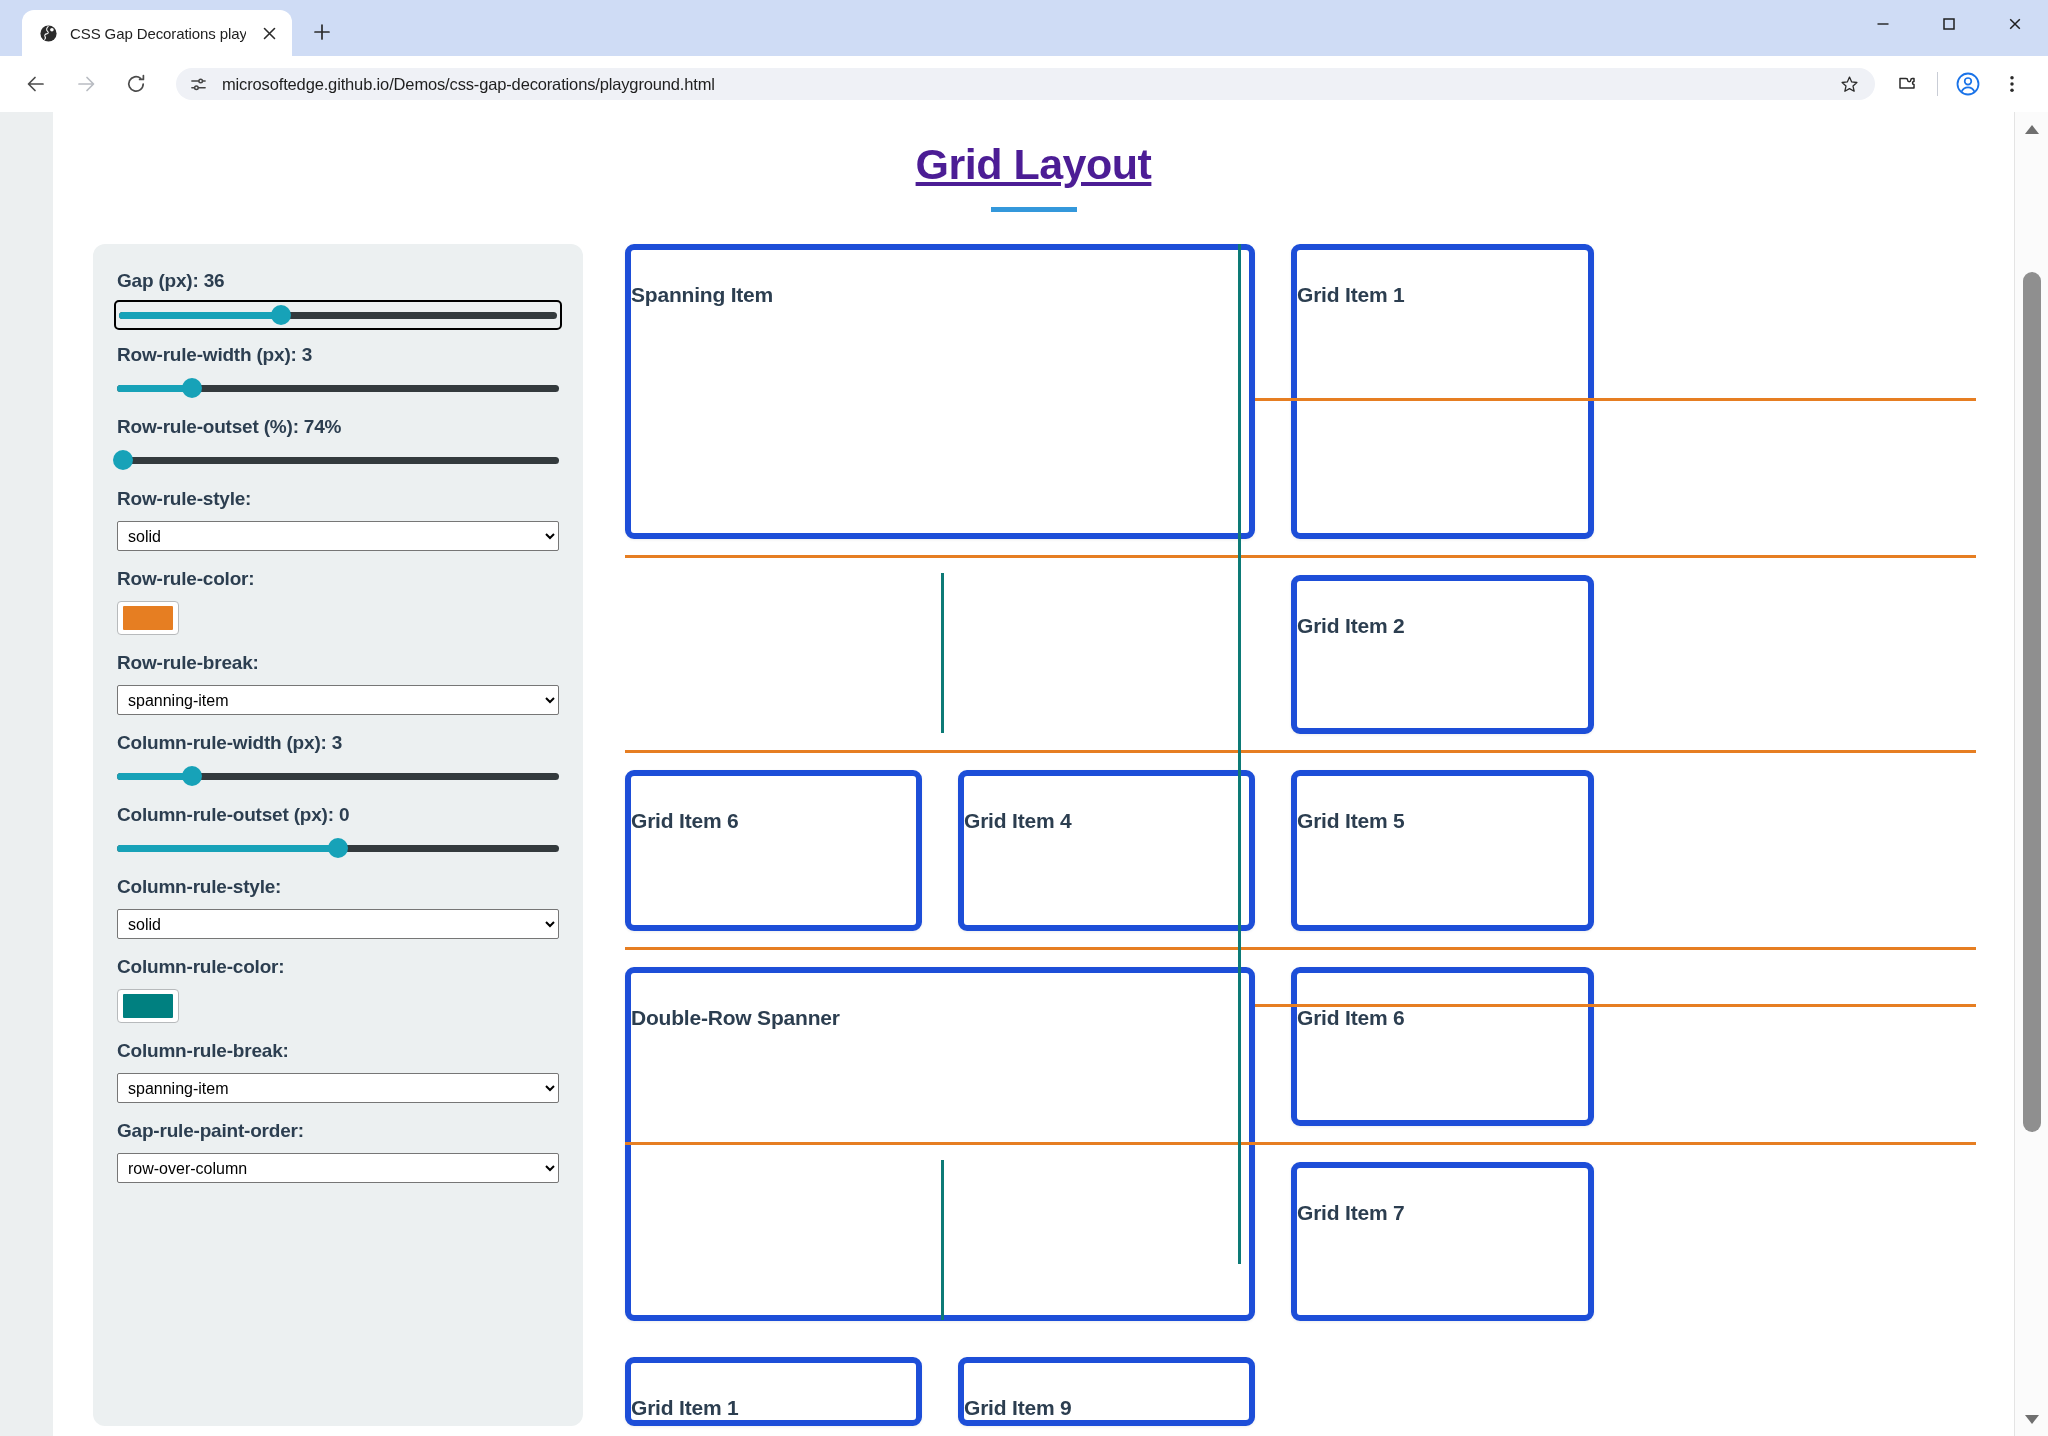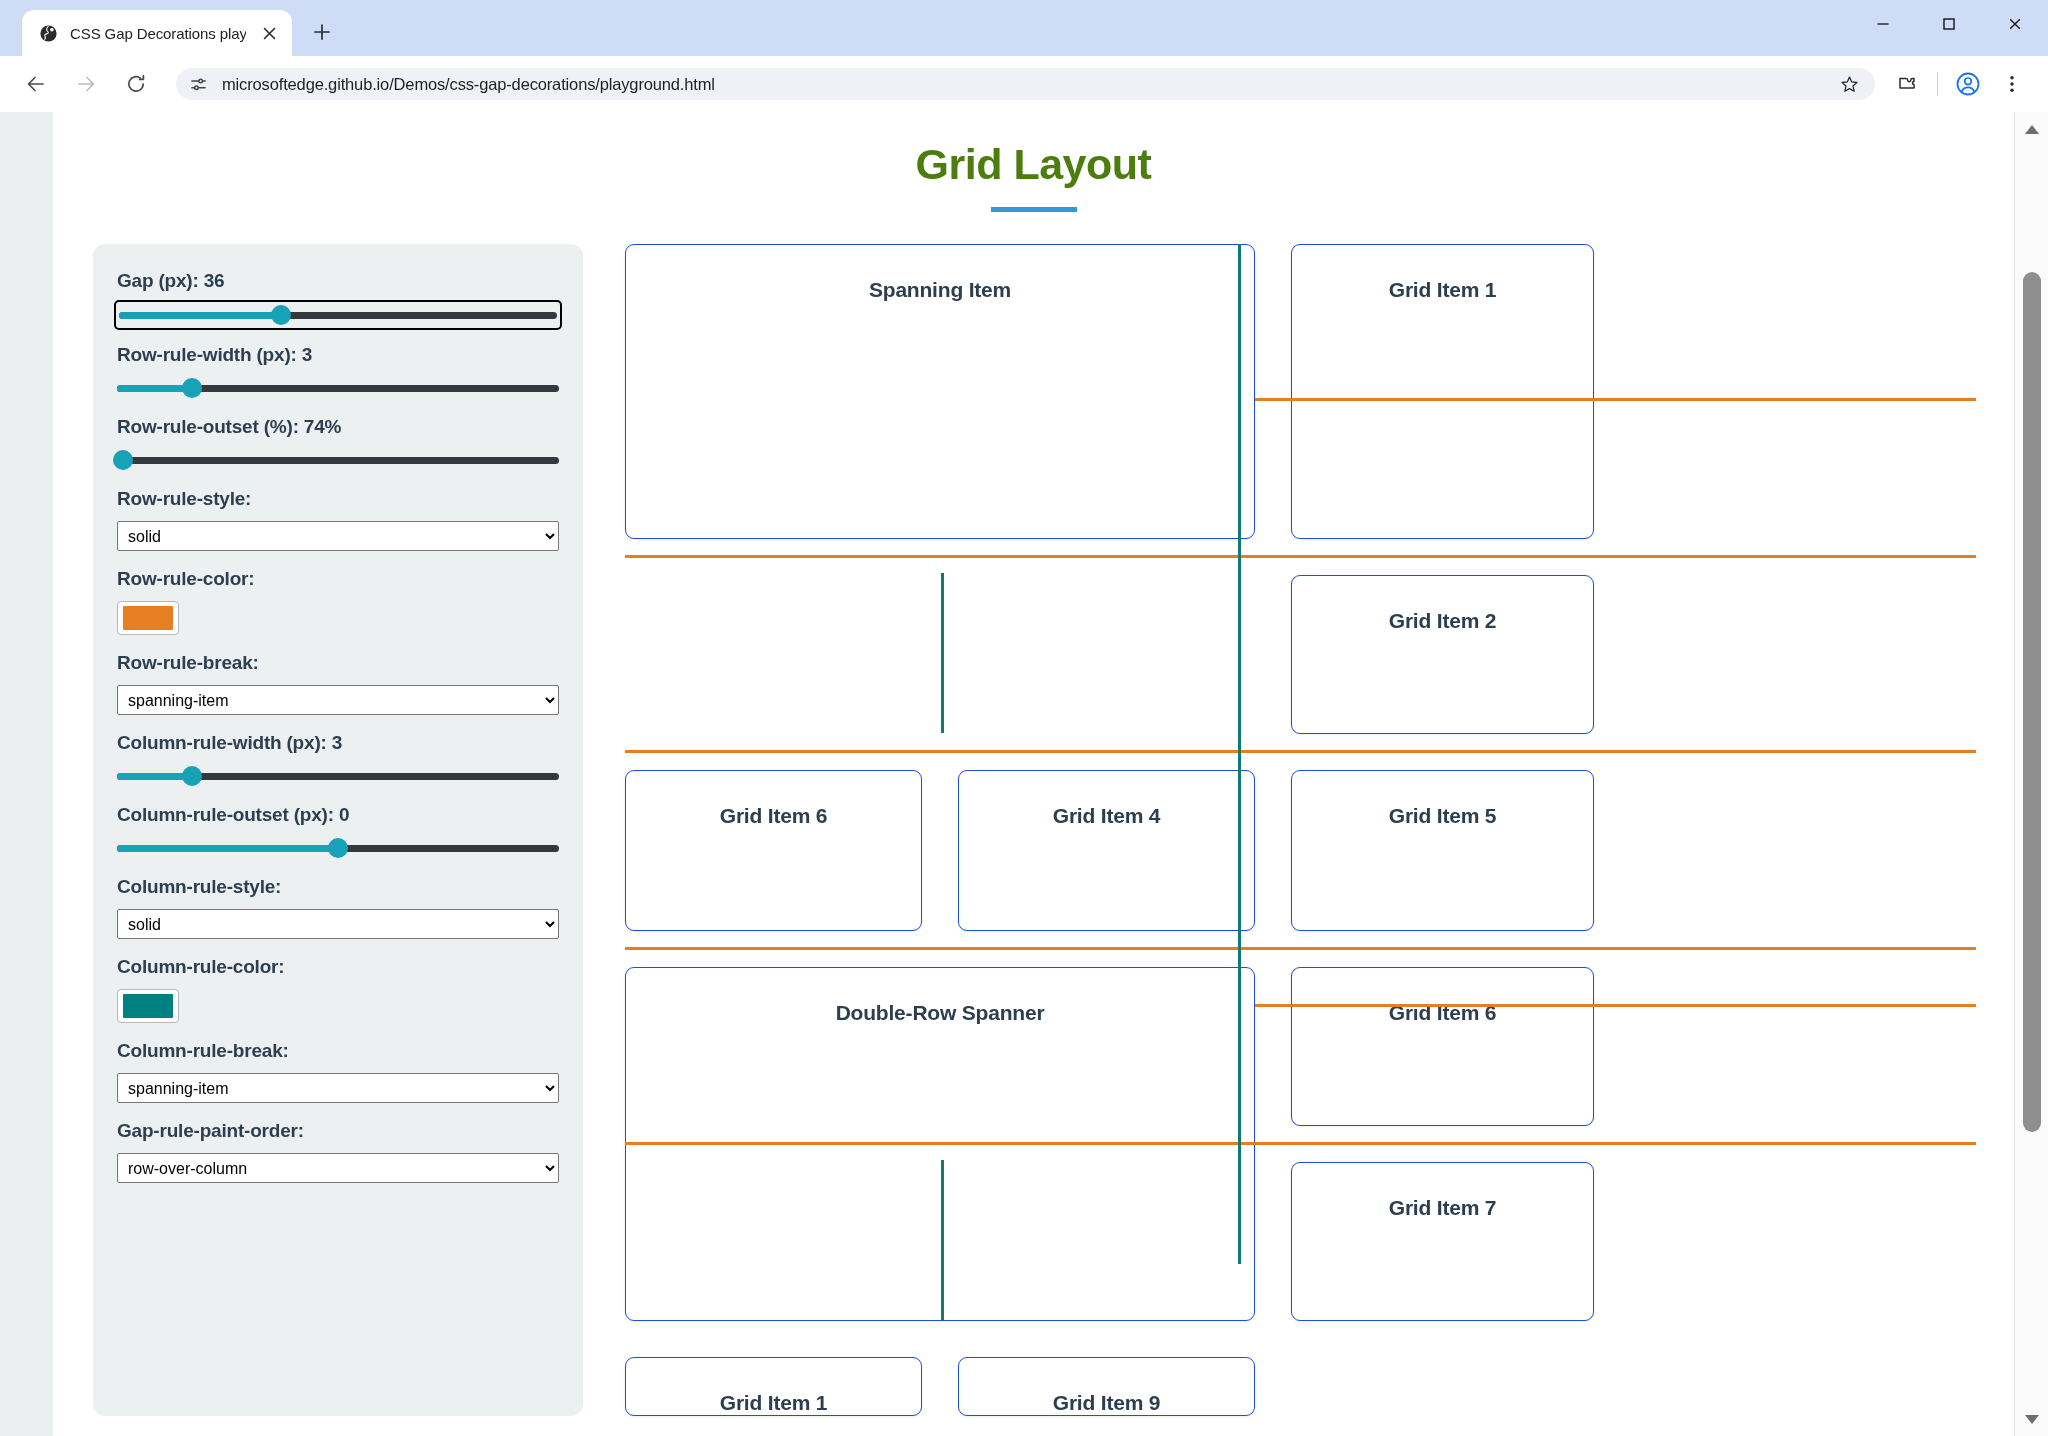--- a/index.html
+++ b/index.html
@@ -64,22 +64,22 @@
   .viewport {
     position:absolute; top:112px; left:0; right:0; bottom:0;
     background:#eceff0; overflow:hidden;
   }
   .page {
     position:absolute; top:0; left:53px; right:34px; bottom:0;
     background:#ffffff; overflow:hidden;
   }
 
   .page-title {
-    text-align:center; font-size:43px; font-weight:bold; color:#4d7c0f;
-    margin-top:28px; letter-spacing:-0.5px;
+    text-align:center; font-size:43px; font-weight:bold; color:#4c1d95;
+    margin-top:28px; letter-spacing:-0.5px;text-decoration:underline;
   }
   .title-underline {
     width:86px; height:5px; background:#3498db; margin:18px auto 0 auto;
   }
 
   .layout { display:flex; padding:32px 38px 0 40px; gap:42px; }
 
   
   .controls {
     width:490px; flex:0 0 490px; background:#ecf0f1; border-radius:12px;
@@ -120,23 +120,23 @@
 
   
   .griddemo { flex:1; position:relative; }
   .grid {
     position:relative; display:grid;
     grid-template-columns: 297px 297px 303px;
     grid-template-rows: 295px 159px 161px 159px 159px;
     gap:36px;
   }
   .gitem {
-    background:#ffffff; border:1px solid #1d4ed8; border-radius:9px;
+    background:#ffffff; border:6px solid #1d4ed8; border-radius:9px;
     box-shadow:0 1px 3px rgba(0,0,0,0.07);
-    display:flex; justify-content:center;
+    display:flex; 
     font-size:21px; font-weight:bold; color:#2c3e50;
     padding-top:33px; letter-spacing:-0.2px;
   }
   .span-item { grid-column:1 / span 2; grid-row:1 / span 1; }
 
   
   .rule { position:absolute; }
   .row-rule { height:3px; background:#e67e22; }
   .col-rule { width:3px; background:#0d7a76; }
 

